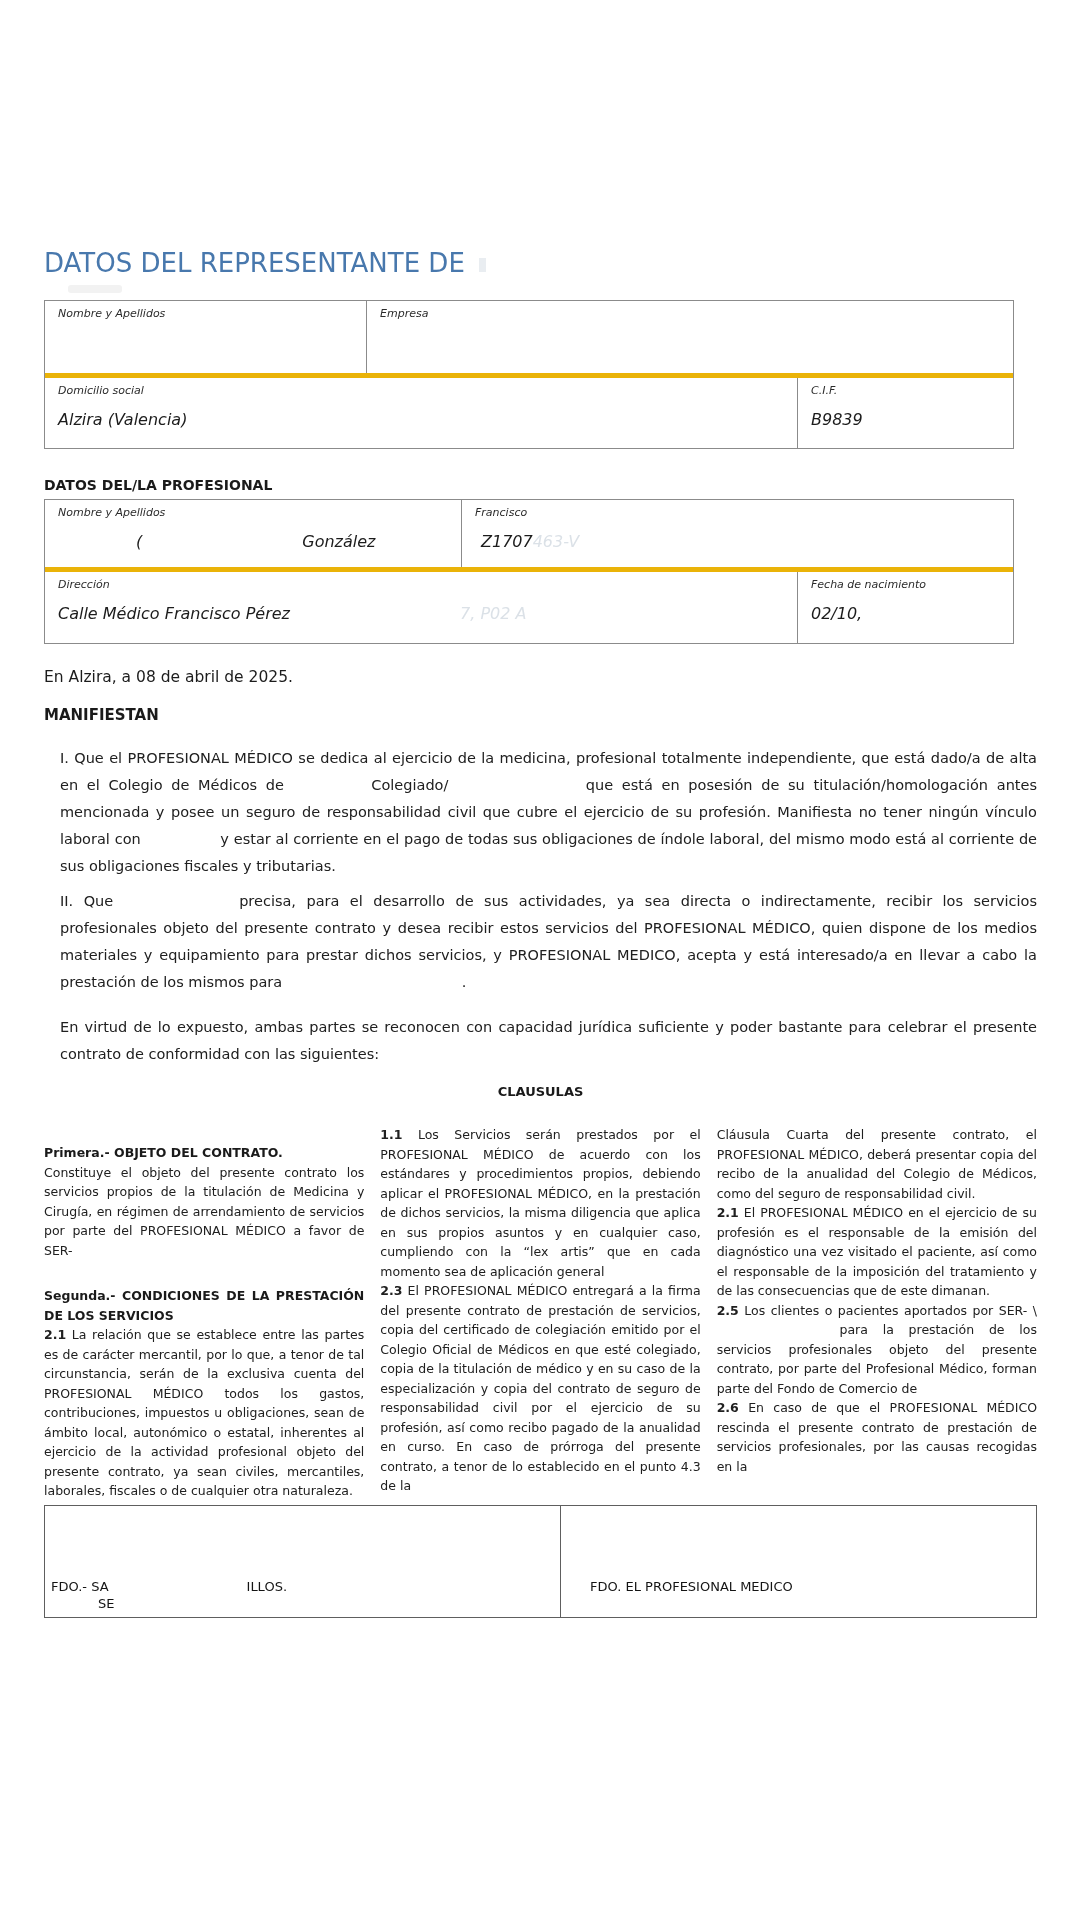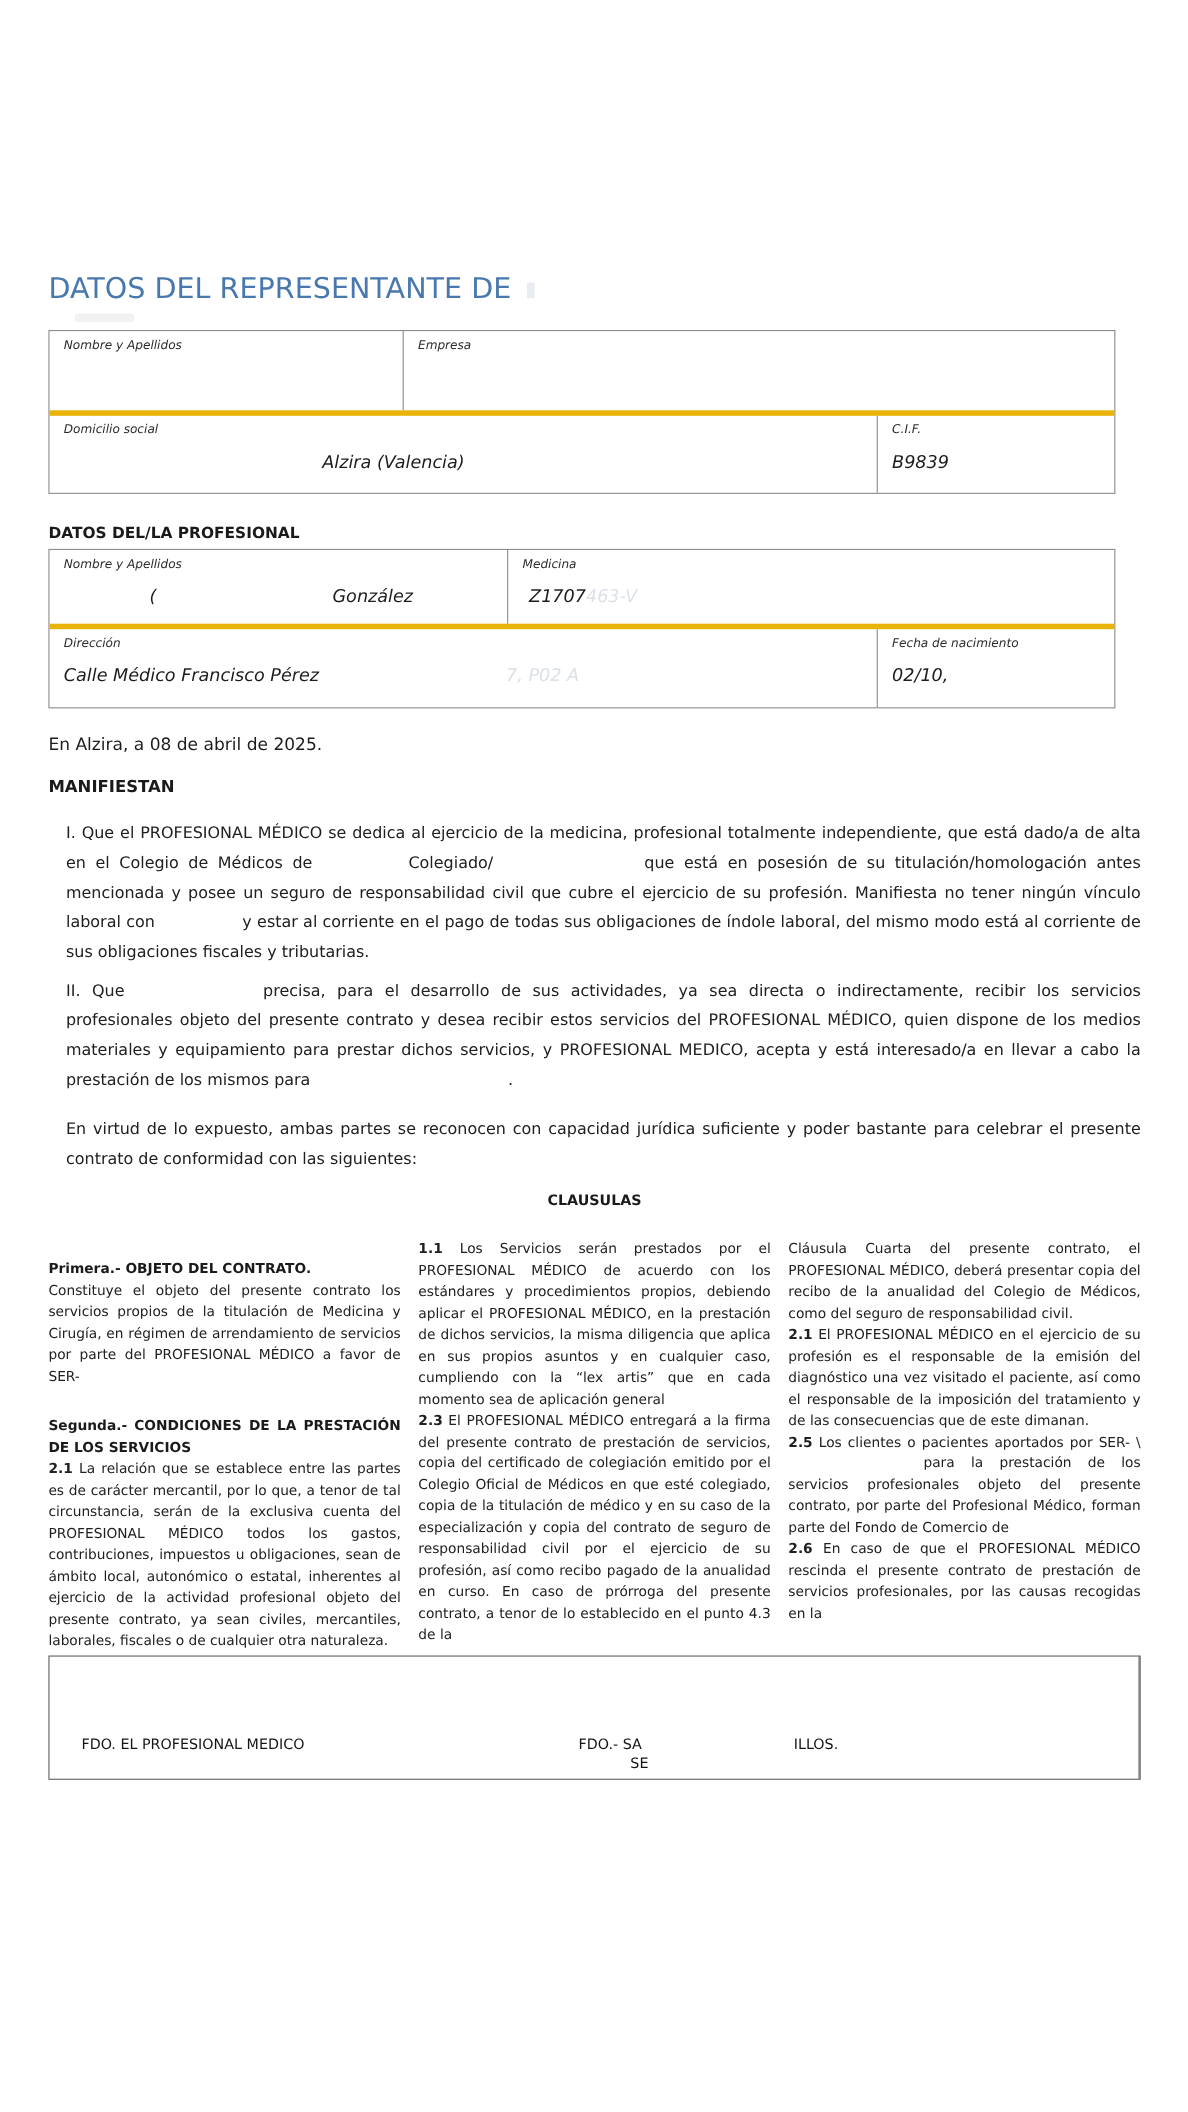--- a/index.html
+++ b/index.html
@@ -67,39 +67,39 @@
         <div class="fcell" style="width:321px">
           <div class="flabel">Nombre y Apellidos</div>
         </div>
         <div class="fcell grow">
           <div class="flabel">Empresa</div>
         </div>
       </div>
       <div class="frow" style="height:70px">
         <div class="fcell" style="width:752px">
           <div class="flabel">Domicilio social</div>
-          <div class="fvalue" style="margin-left:235px">Alzira (Valencia)</div>
+          <div class="fvalue" style="">Alzira (Valencia)</div>
         </div>
         <div class="fcell grow">
           <div class="flabel">C.I.F.</div>
           <div class="fvalue">B9839</div>
         </div>
       </div>
     </div>
 
     <div class="sec-head">DATOS DEL/LA PROFESIONAL</div>
 
     <div class="ftable" style="margin-top:6px">
       <div class="frow" style="height:67px">
         <div class="fcell" style="width:416px">
           <div class="flabel">Nombre y Apellidos</div>
           <div class="fvalue"><span class="gap" style="width: 78px;"></span>(<span class="gap" style="width: 160px;"></span>González</div>
         </div>
         <div class="fcell" style="width:336px">
-          <div class="flabel">Medicina</div>
+          <div class="flabel">Francisco</div>
           <div class="fvalue" style="margin-left:6px">Z1707<span class="faded">463-V</span></div>
         </div>
       </div>
       <div class="frow" style="height:71px">
         <div class="fcell" style="width:752px">
           <div class="flabel">Dirección</div>
           <div class="fvalue">Calle Médico Francisco Pérez <span class="gap" style="width: 165px;"></span><span class="faded">7, P02 A</span></div>
         </div>
         <div class="fcell grow">
           <div class="flabel">Fecha de nacimiento</div>
@@ -131,23 +131,23 @@
       </div>
       <div class="col">
         <p class="cpara">Cláusula Cuarta del presente contrato, el PROFESIONAL MÉDICO, deberá presentar copia del recibo de la anualidad del Colegio de Médicos, como del seguro de responsabilidad civil.</p>
         <p class="cpara"><span class="lead">2.1</span> El PROFESIONAL MÉDICO en el ejercicio de su profesión es el responsable de la emisión del diagnóstico una vez visitado el paciente, así como el responsable de la imposición del tratamiento y de las consecuencias que de este dimanan.</p>
         <p class="cpara"><span class="lead">2.5</span> Los clientes o pacientes aportados por SER- \<span class="gap" style="width: 108px;"></span> para la prestación de los servicios profesionales objeto del presente contrato, por parte del Profesional Médico, forman parte del Fondo de Comercio de</p>
         <p class="cpara"><span class="lead">2.6</span> En caso de que el PROFESIONAL MÉDICO rescinda el presente contrato de prestación de servicios profesionales, por las causas recogidas en la</p>
       </div>
     </div>
 
     <div class="sigtable">
-      <div class="sigcell right">
-        <div class="sigline">FDO. EL PROFESIONAL MEDICO</div>
-      </div>
       <div class="sigcell left">
         <div class="sigline">FDO.- SA<span class="gap" style="width: 138px;"></span>ILLOS.</div>
         <div class="sigline l2">SE</div>
+      </div>
+      <div class="sigcell right">
+        <div class="sigline">FDO. EL PROFESIONAL MEDICO</div>
       </div>
     </div>
 
   </div>
 </div>
 
 </body></html>

